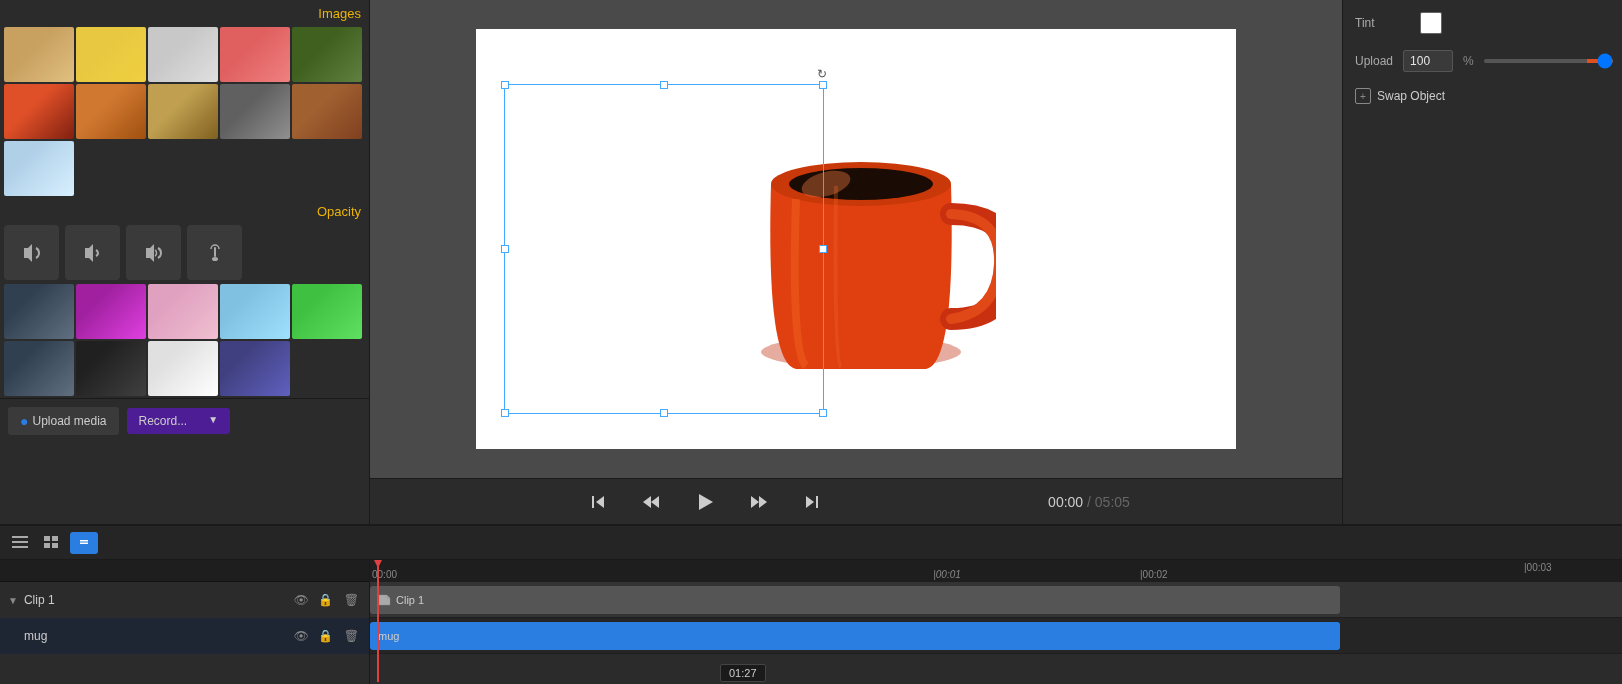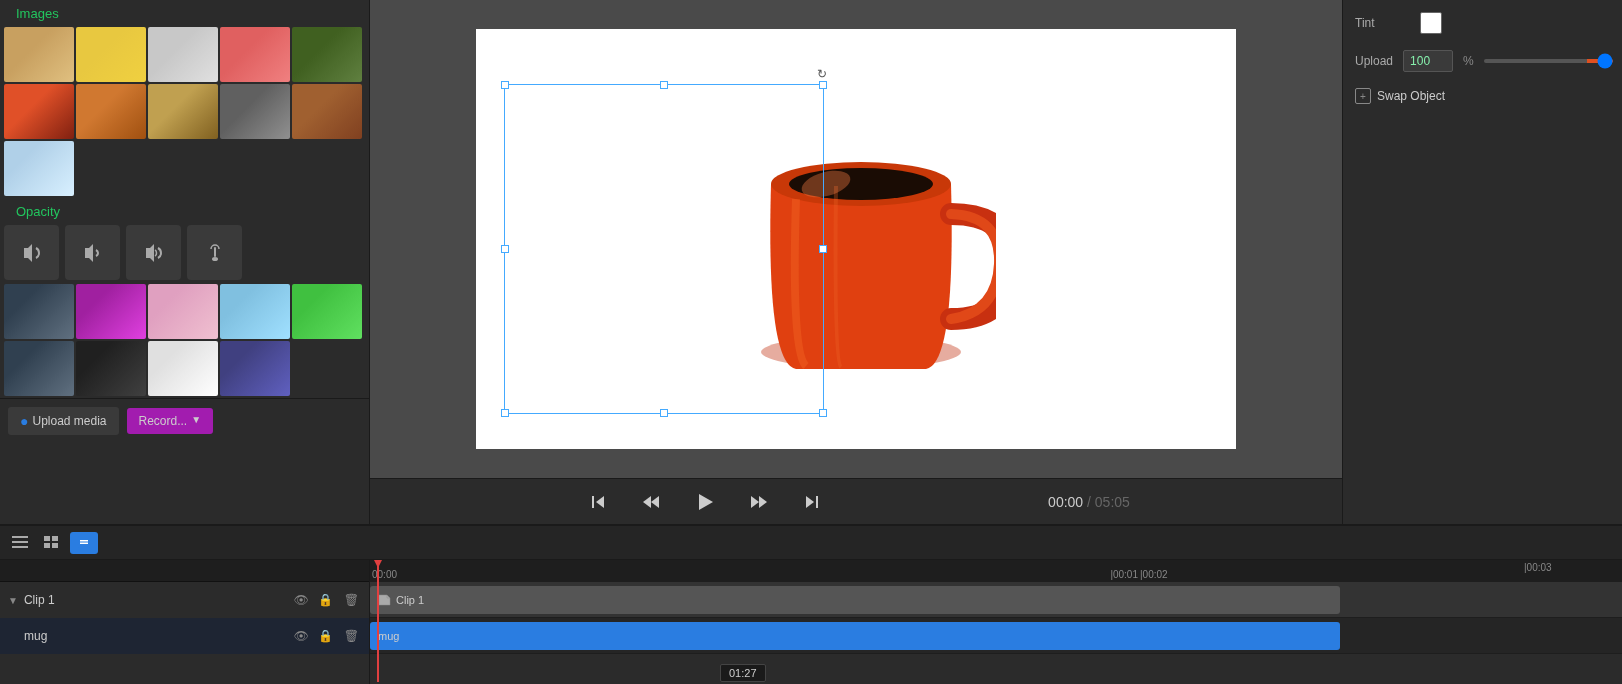--- a/index.html
+++ b/index.html
@@ -27,23 +27,24 @@
       width: 370px;
       background: #2b2b2b;
       display: flex;
       flex-direction: column;
       overflow-y: auto;
       border-right: 1px solid #1a1a1a;
       flex-shrink: 0;
     }
 
     .section-title {
-      color: #22c55e;
+      color: #eab308;
       font-size: 13px;
-      padding: 6px 16px 4px;
+      padding: 6px 8px 4px;
+      text-align: right;
     }
 
     .media-grid {
       display: flex;
       flex-wrap: wrap;
       padding: 2px 4px;
       gap: 2px;
     }
 
     .media-thumb {
@@ -119,29 +120,29 @@
       padding: 6px 12px;
       border-radius: 3px;
       cursor: pointer;
       display: flex;
       align-items: center;
       gap: 4px;
       font-size: 12px;
     }
 
     .btn-record {
-      background: #a21caf;
+      background: #4c1d95;
       border: none;
       color: #ccc;
       padding: 6px 12px;
       border-radius: 3px;
       cursor: pointer;
       display: flex;
       align-items: flex-start;
-      gap: 4px;
+      gap: 21px;
       font-size: 12px;
     }
 
     
     .center-area {
       flex: 1;
       display: flex;
       flex-direction: column;
       background: #3a3a3a;
     }
@@ -253,21 +254,21 @@
     .prop-label {
       color: #aaa;
       font-size: 12px;
       width: 55px;
     }
 
     .prop-input {
       width: 50px;
       background: #3a3a3a;
       border: 1px solid #555;
-      color: #86efac;
+      color: #e5e5e5;
       padding: 3px 6px;
       font-size: 12px;
       border-radius: 2px;
     }
 
     .prop-unit {
       color: #888;
       font-size: 12px;
     }
 
@@ -673,21 +674,21 @@
 
         <div class="playhead-triangle" style="position:absolute; top:0; left:4px; width:0; height:0; border-left:4px solid transparent; border-right:4px solid transparent; border-top:8px solid #e04040; z-index:11;"></div>
 
         <div style="position:absolute; top:0; left:7px; width:2px; height:100%; background:#e04040; z-index:10;"></div>
 
         <div style="display:flex; align-items:flex-end; height:100%; padding-left: 0px;">
           <div style="display:flex; gap:0; align-items:flex-end;">
             <div style="width:384px; display:flex; flex-direction:column; align-items:flex-start; padding-left:2px;">
               <span style="color:#888; font-size:10px; padding-bottom:2px;">00:00</span>
             </div>
-            <div style="width:384px; display:flex; flex-direction:column; align-items:flex-end; padding-left:2px;">
+            <div style="width:384px; display:flex; flex-direction:column; align-items:center; padding-left:2px;font-style:italic;">
               <span style="color:#888; font-size:10px; padding-bottom:2px;">|00:01</span>
             </div>
             <div style="width:384px; display:flex; flex-direction:column; align-items:flex-start; padding-left:2px;">
               <span style="color:#888; font-size:10px; padding-bottom:2px;">|00:02</span>
             </div>
             <div style="width:384px; display:flex; flex-direction:column; align-items:flex-start; padding-left:2px;">
               <span style="color:#888; font-size:10px; padding-bottom:9px;">|00:03</span>
             </div>
 
           </div>

